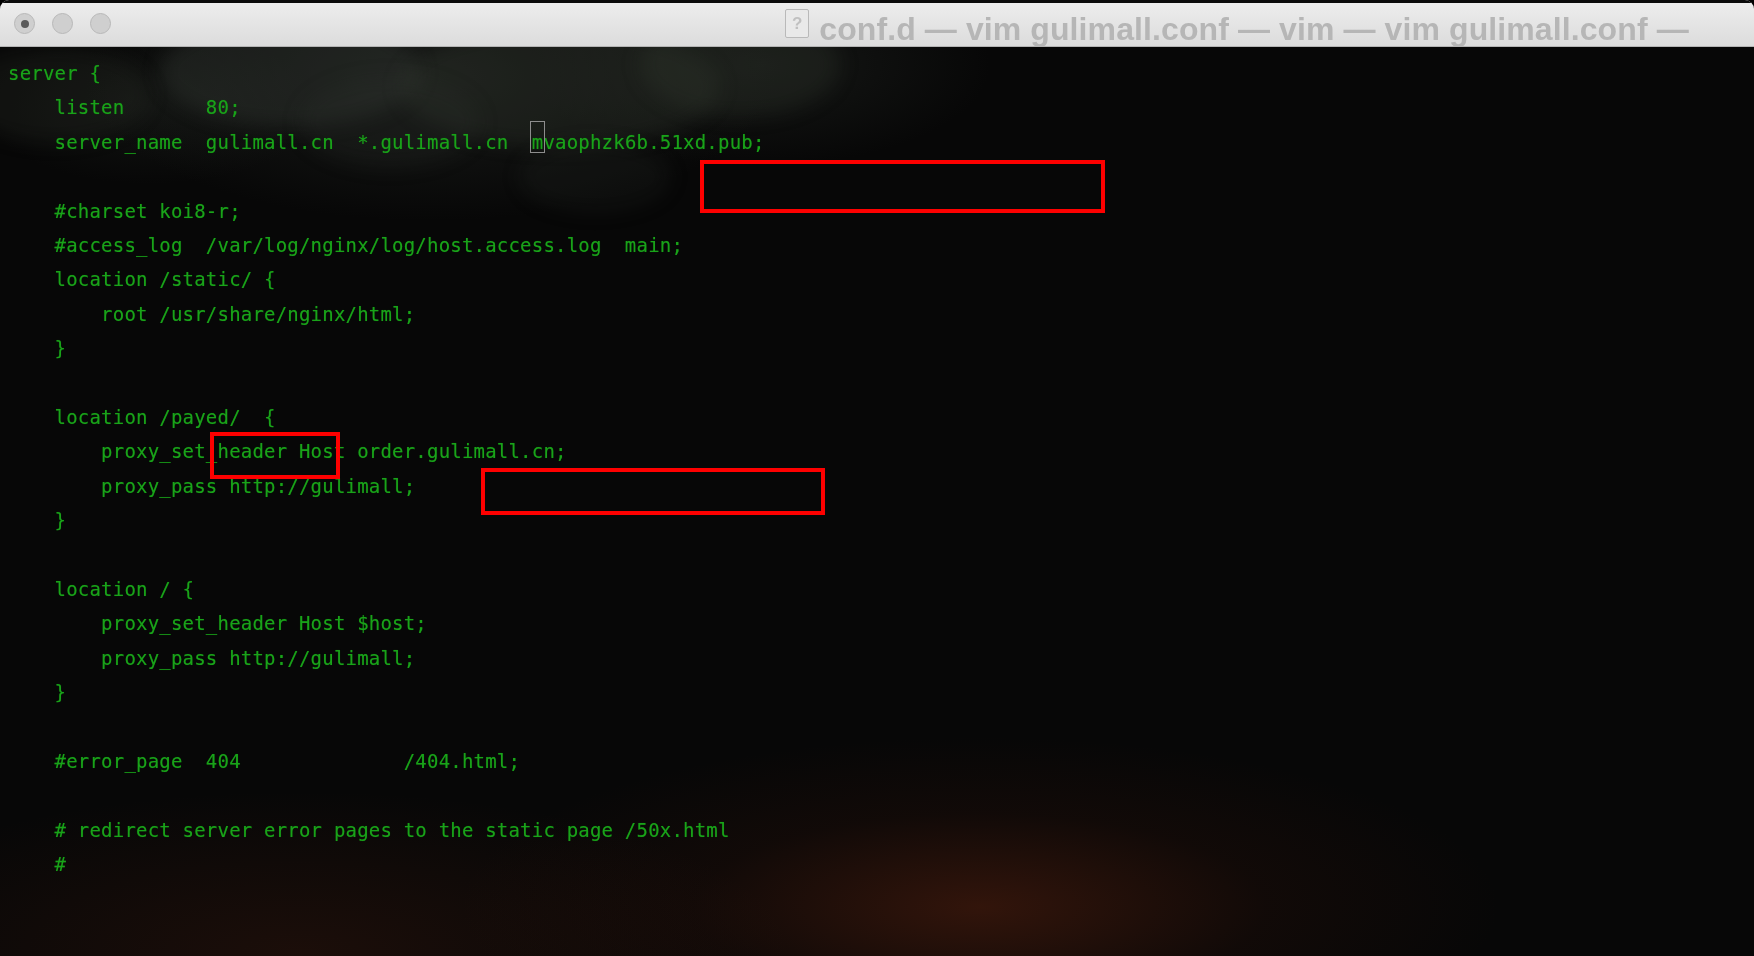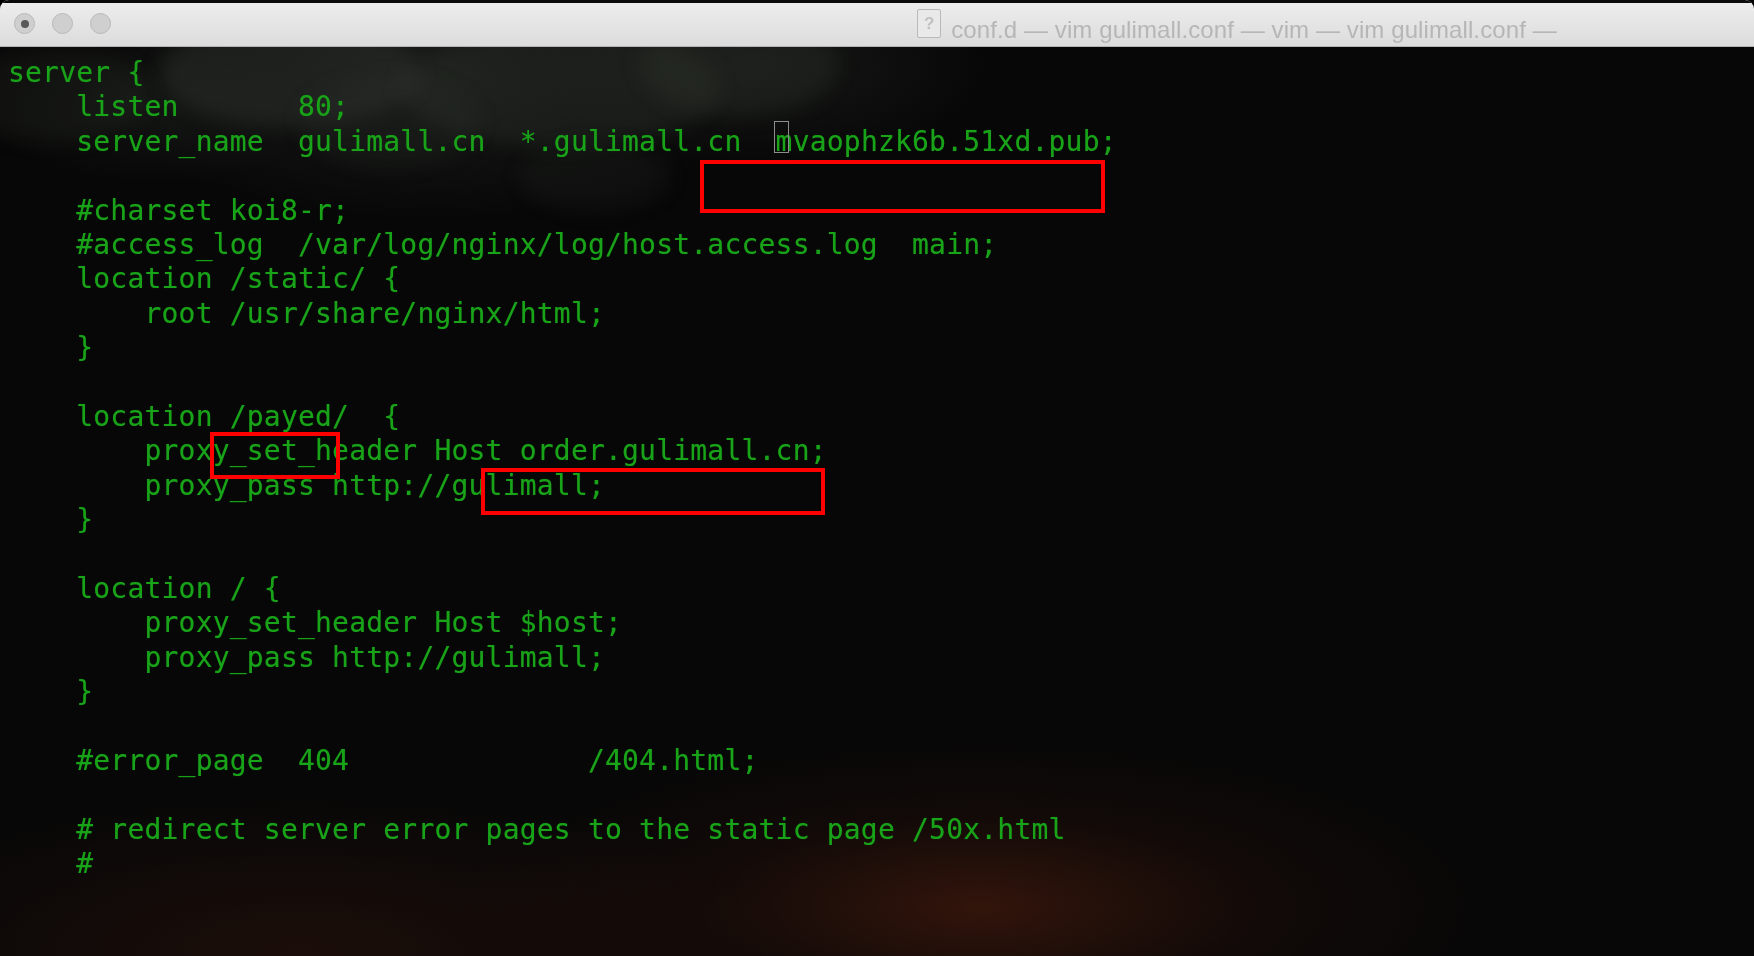--- a/index.html
+++ b/index.html
@@ -97,22 +97,22 @@
     flex: none;
     font-family: "Liberation Sans", sans-serif;
     color: #c0c0c0;
     font-size: 17px;
     line-height: 27px;
     text-align: center;
     font-weight: bold;
   }
   #window-title {
     font-family: "Liberation Sans", sans-serif;
-    font-weight: normal;
-    font-size: 24px;
+    font-weight: bold;
+    font-size: 32px;
     color: #b6b6b6;
     letter-spacing: 0.1px;
     margin-top: 12px;
   }
 
   
   #terminal {
     position: absolute;
     left: 0;
     top: 47px;
@@ -138,21 +138,21 @@
   }
 
   #code {
     position: absolute;
     left: 0;
     top: 0;
     width: 1754px;
     padding: 9px 0 0 8px;
     box-sizing: border-box;
     font-family: "DejaVu Sans Mono", monospace;
-    font-size: 28px;
+    font-size: 19px;
     line-height: 34.4px;
     color: #19a319;
     white-space: pre;
     letter-spacing: 0.2px;
     text-shadow: 0 0 1px rgba(25,163,25,0.45);
   }
   .code-line {
     height: 34.4px;
     white-space: pre;
   }

